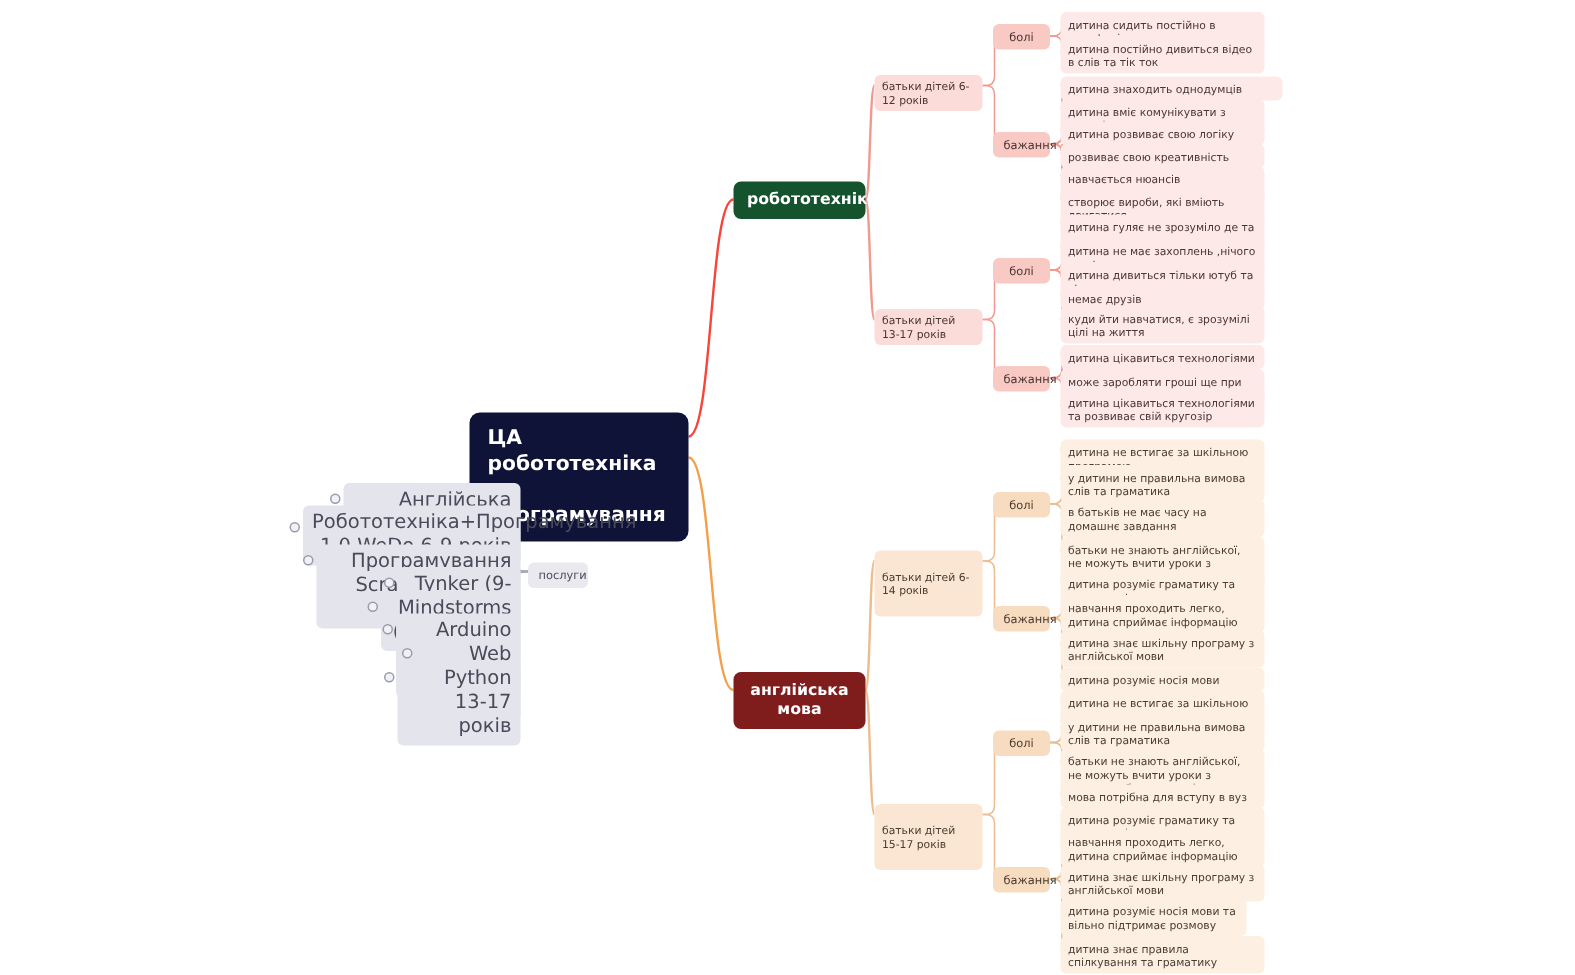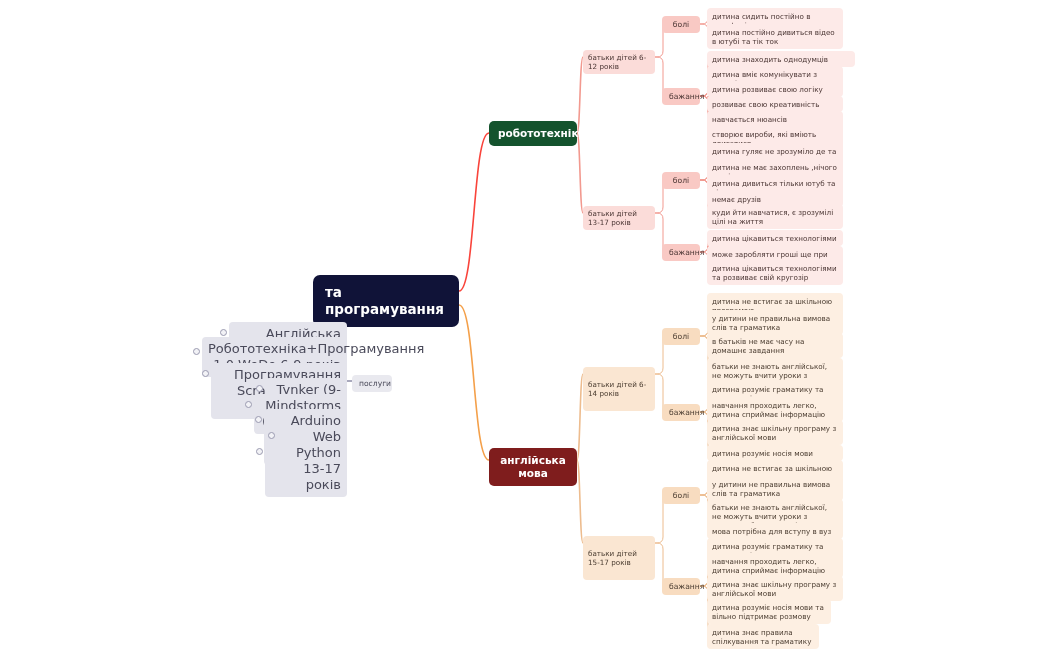--- a/index.html
+++ b/index.html
@@ -125,21 +125,21 @@
       <div class="node grp-r" style="width: 72px; left: 583px; top: 50px;">
         <span>батьки дітей  6-12 років</span>
       </div>
       <div class="node cat-r" style="width: 38px; left: 662px; top: 16px;">
         <span>болі</span>
       </div>
       <div class="node leaf-r" style="width: 136px; left: 707px; top: 8px;">
         <span>дитина сидить постійно в телефоні</span>
       </div>
       <div class="node leaf-r" style="width: 136px; left: 707px; top: 24px;">
-        <span>дитина постійно дивиться відео в ютубі та тік ток</span>
+        <span>дитина постійно дивиться відео в слів та тік ток</span>
       </div>
       <div class="node cat-r" style="width: 38px; left: 662px; top: 88px;">
         <span>бажання</span>
       </div>
       <div class="node leaf-r" style="width: 148px; left: 707px; top: 51px;">
         <span>дитина знаходить однодумців</span>
       </div>
       <div class="node leaf-r" style="width: 136px; left: 707px; top: 66px;">
         <span>дитина вміє комунікувати з однолітками</span>
       </div>
@@ -250,24 +250,25 @@
       </div>
       <div class="node leaf-o" style="width: 136px; left: 707px; top: 553px;">
         <span>навчання проходить легко, дитина сприймає інформацію</span>
       </div>
       <div class="node leaf-o" style="width: 136px; left: 707px; top: 576px;">
         <span>дитина знає шкільну програму з англійської мови</span>
       </div>
       <div class="node leaf-o" style="width: 124px; left: 707px; top: 599px;">
         <span>дитина розуміє носія мови та вільно підтримає розмову</span>
       </div>
-      <div class="node leaf-o" style="width: 112px; left: 707px; top: 624px;">
+      <div class="node leaf-o" style="width: 136px; left: 707px; top: 624px;">
         <span>дитина знає правила спілкування та граматику</span>
       </div>
       <div class="node root" style="width: 146px; left: 313px; top: 275px;">
+        <span>ЦА робототехніка</span>
         <span>та програмування</span>
       </div>
       <div class="node grp-s" style="width: 40px; left: 352px; top: 375px;">
         <span>послуги</span>
       </div>
       <div class="node leaf-s" style="width: 118px; left: 229px; top: 322px;">
         <span>Англійська мова 6-18 років</span>
       </div>
       <div class="handle" style="left: 220px; top: 329px;"></div>
       <div class="node leaf-s" style="width: 145px; left: 202px; top: 337px;">

